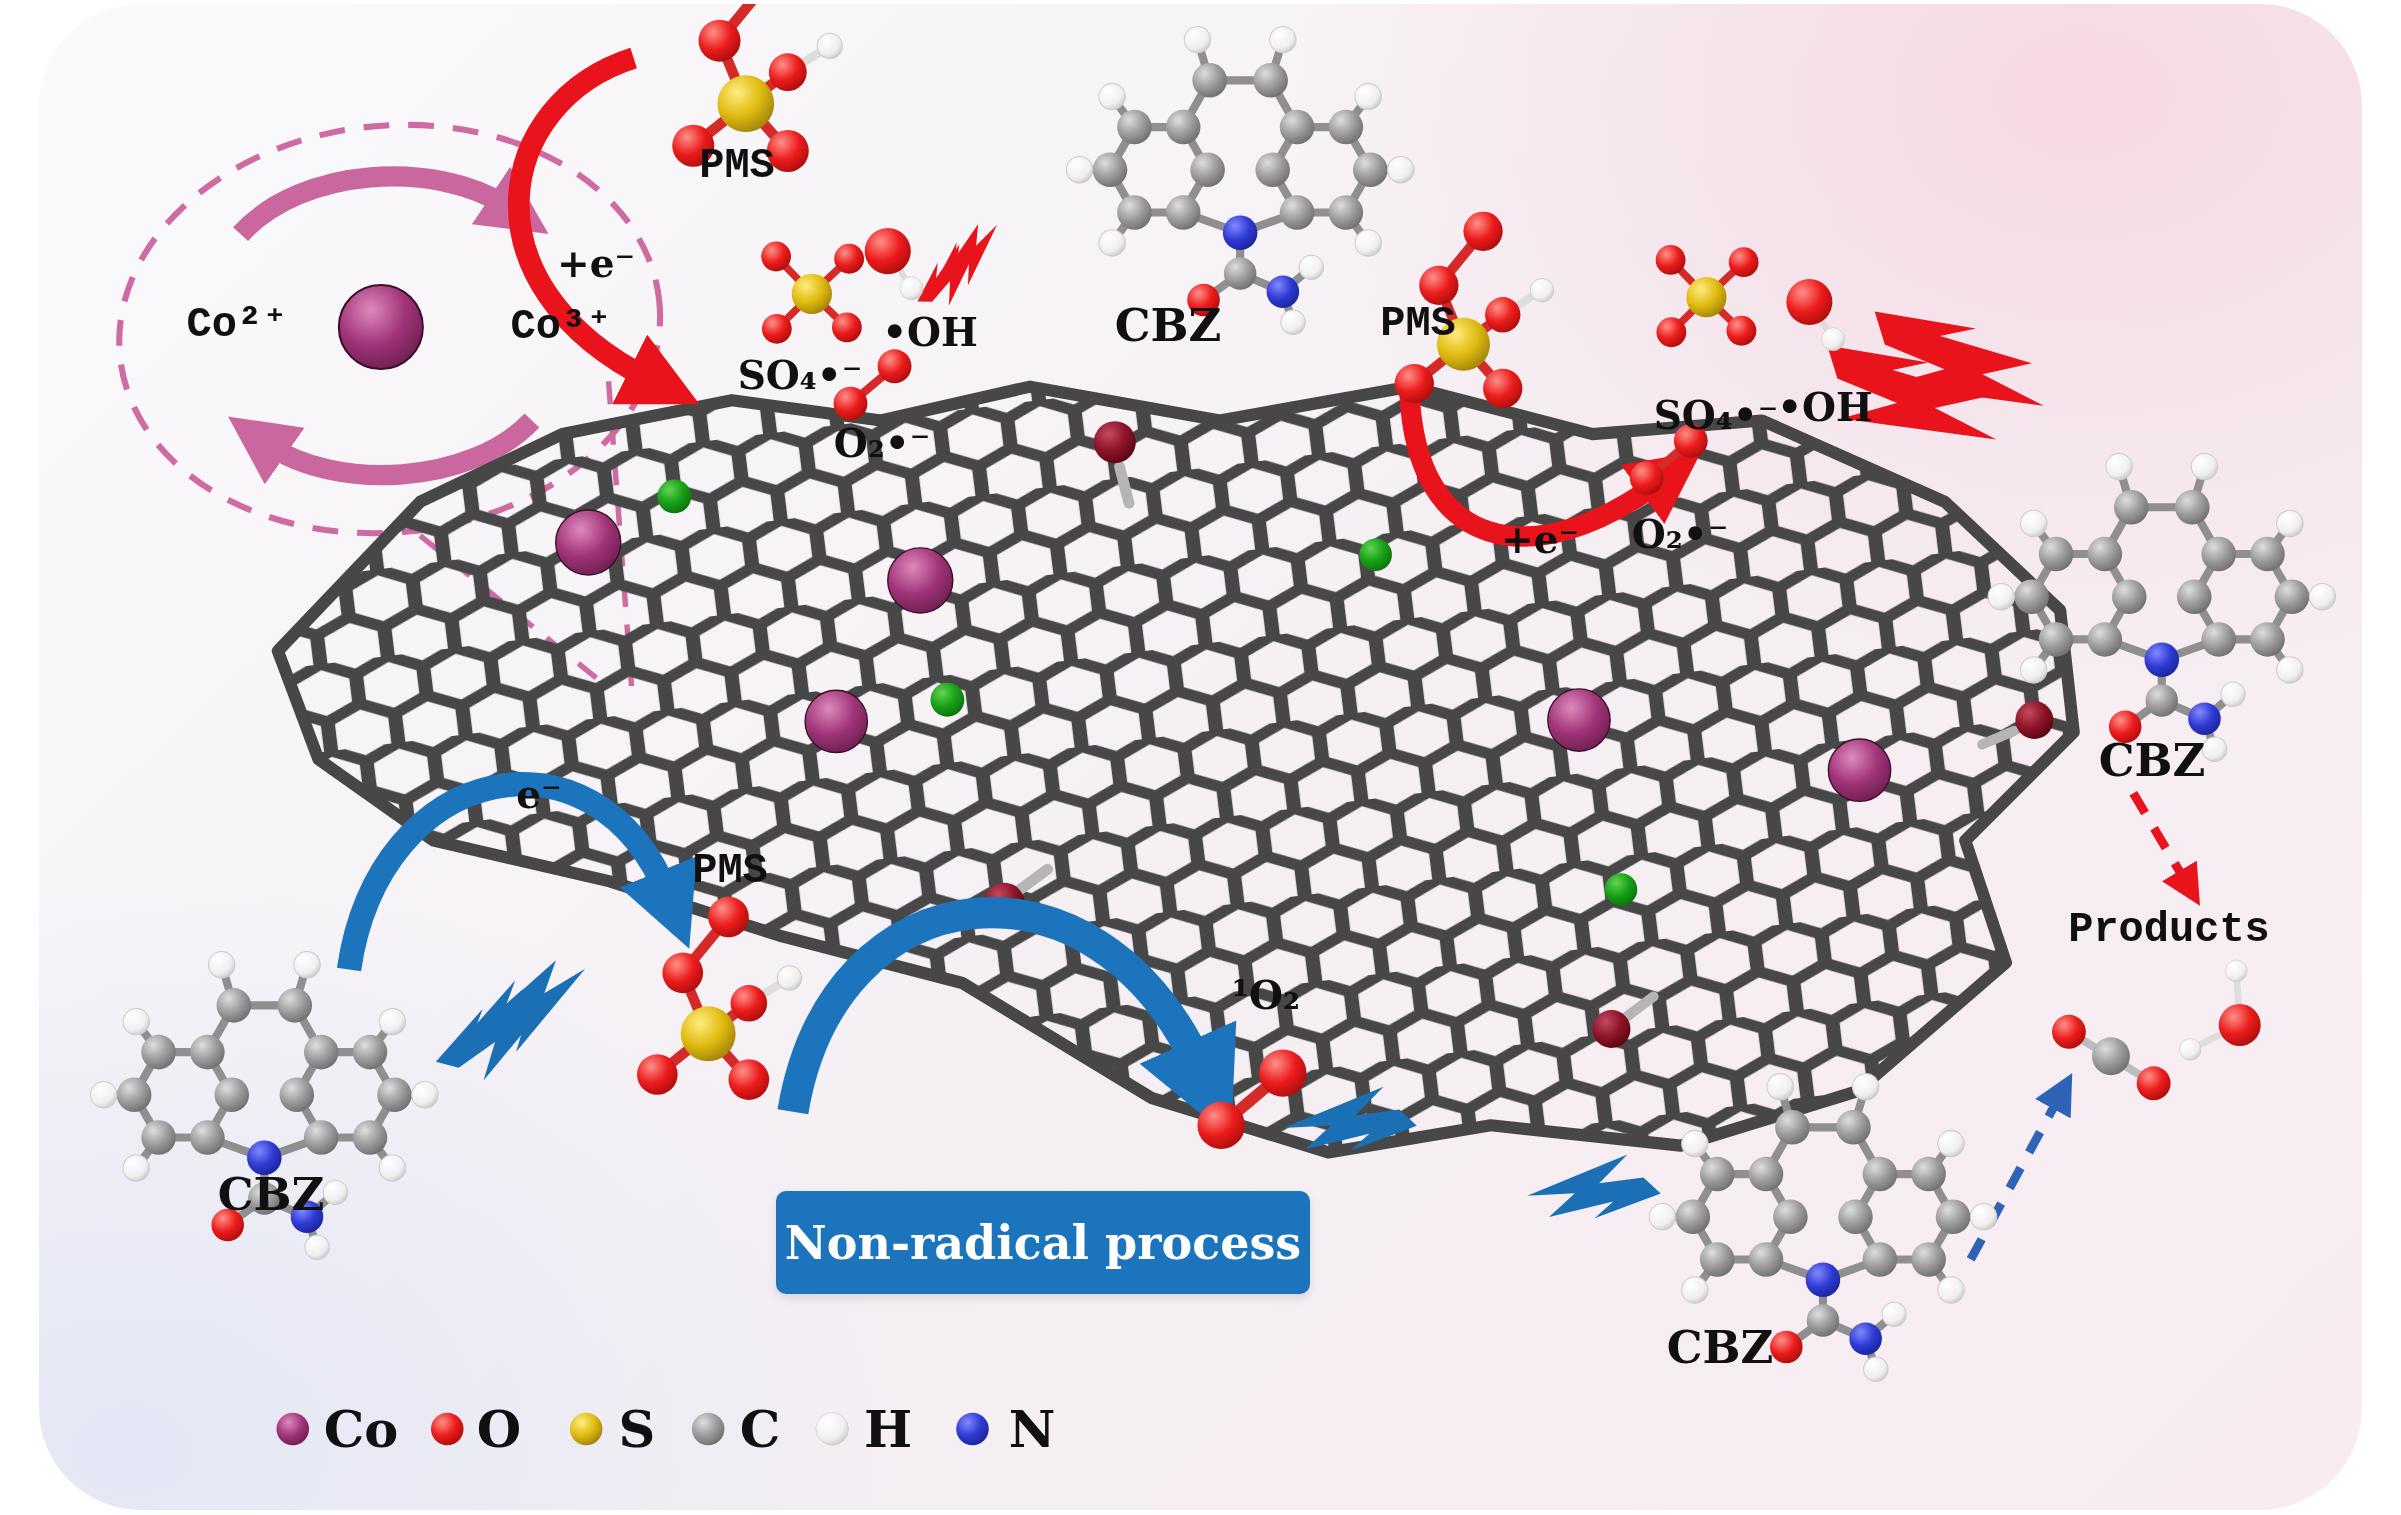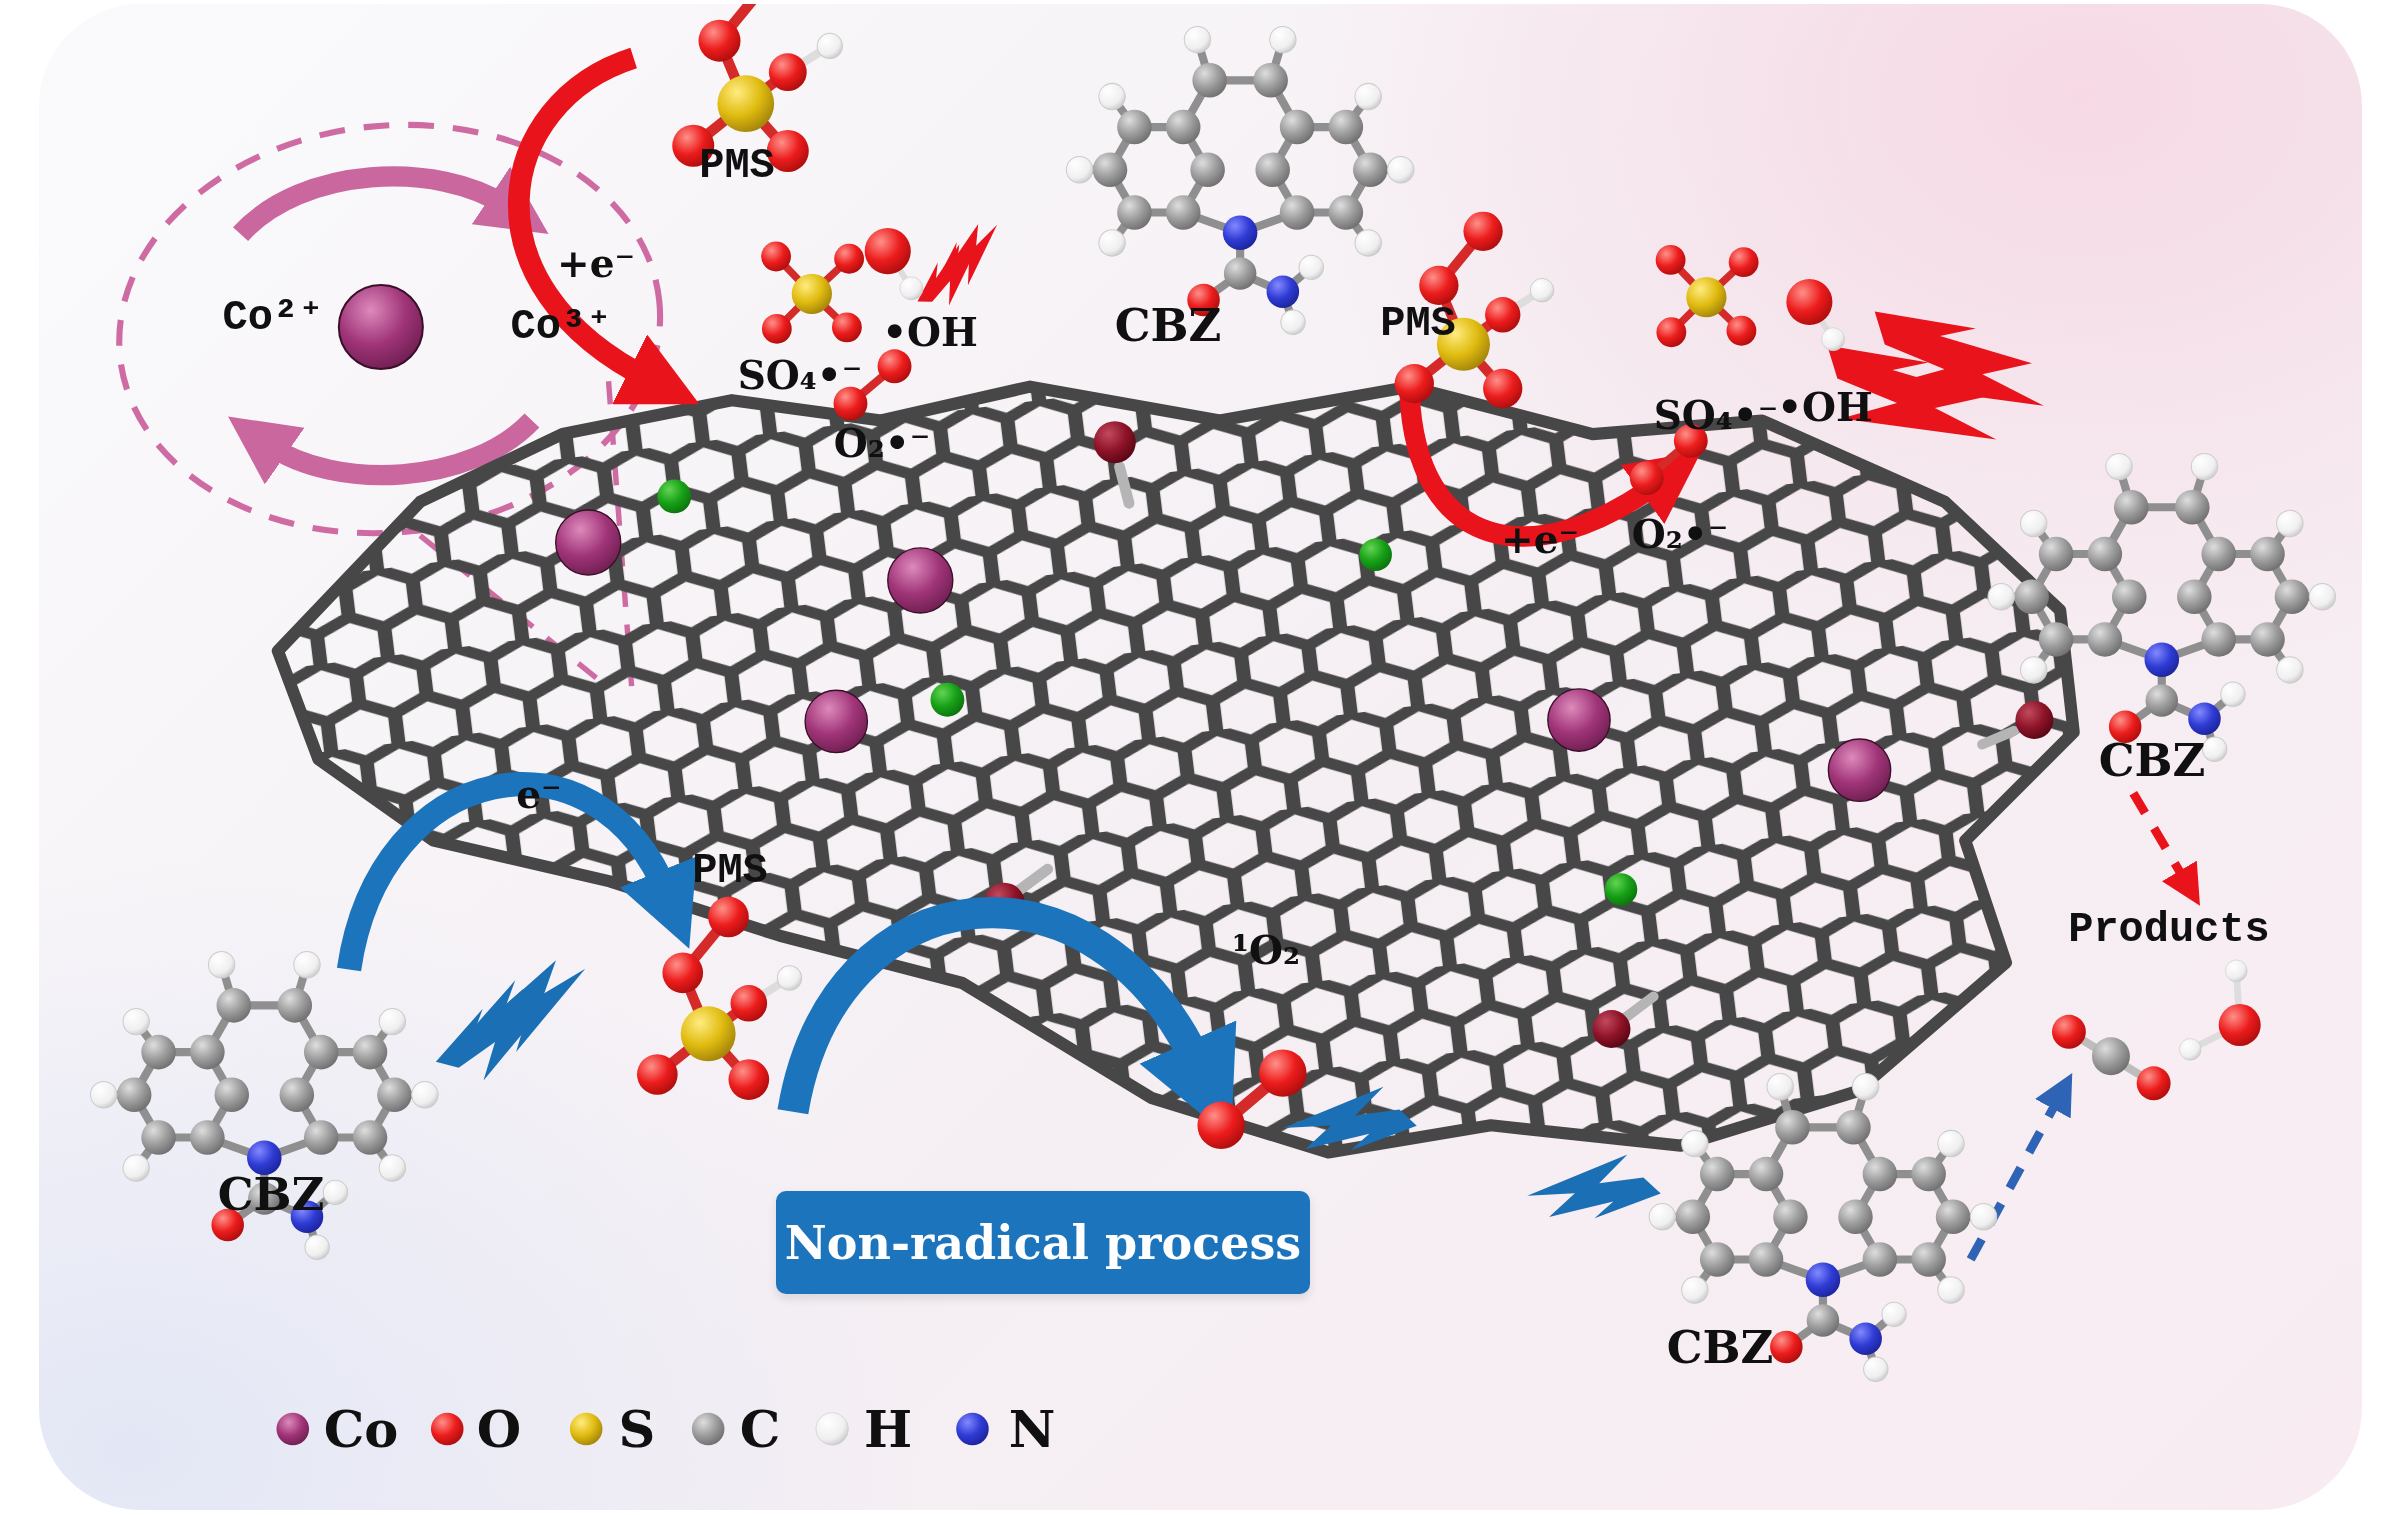--- a/index.html
+++ b/index.html
@@ -284,41 +284,41 @@
       <circle cx="660" cy="2108" r="24" fill="url(#gO)"></circle>
       <circle cx="865" cy="2108" r="24" fill="url(#gS)"></circle>
       <circle cx="1045" cy="2108" r="24" fill="url(#gC)"></circle>
       <circle cx="1228" cy="2108" r="24" fill="url(#gH)" stroke="#cccccc" stroke-width="1"></circle>
       <circle cx="1435" cy="2108" r="24" fill="url(#gN)"></circle>
     </g>
    </svg>
 
    <div id="banner-nonradical" class="banner">Non-radical process</div>
 
-   <div class="lbl f62" style="left:237px;top:318px;margin-left:36px;">Co²⁺</div>
+   <div class="lbl f62" style="left:237px;top:325px;">Co²⁺</div>
    <div class="lbl f62" style="left:561px;top:327px;">Co³⁺</div>
 
    <div class="lbl f62" style="left:737px;top:166px;">PMS</div>
    <div class="lbl f58" style="left:596px;top:263px;">+e⁻</div>
    <div class="lbl f58" style="left:800px;top:375px;">SO₄•⁻</div>
    <div class="lbl f58" style="left:930px;top:332px;">•OH</div>
    <div class="lbl f58" style="left:882px;top:443px;">O₂•⁻</div>
    <div class="lbl f66" style="left:1168px;top:325px;">CBZ</div>
 
    <div class="lbl f62" style="left:1418px;top:324px;">PMS</div>
    <div class="lbl f58" style="left:1540px;top:539px;">+e⁻</div>
    <div class="lbl f58" style="left:1716px;top:415px;">SO₄•⁻</div>
    <div class="lbl f58" style="left:1825px;top:407px;">•OH</div>
    <div class="lbl f58" style="left:1680px;top:534px;">O₂•⁻</div>
    <div class="lbl f66" style="left:2152px;top:760px;">CBZ</div>
    <div class="lbl f62" style="left:2169px;top:930px;">Products</div>
 
    <div class="lbl f58" style="left:539px;top:794px;">e⁻</div>
    <div class="lbl f62" style="left:730px;top:871px;">PMS</div>
-   <div class="lbl f58" style="left:1266px;top:950px;">¹O₂</div>
+   <div class="lbl f58" style="left:1266px;top:995px;">¹O₂</div>
    <div class="lbl f66" style="left:271px;top:1194px;">CBZ</div>
    <div class="lbl f66" style="left:1720px;top:1347px;">CBZ</div>
 
    <div class="lbl legend-label" style="left:361px;top:1429px;">Co</div>
    <div class="lbl legend-label" style="left:499px;top:1429px;">O</div>
    <div class="lbl legend-label" style="left:637px;top:1429px;">S</div>
    <div class="lbl legend-label" style="left:760px;top:1429px;">C</div>
    <div class="lbl legend-label" style="left:888px;top:1429px;">H</div>
    <div class="lbl legend-label" style="left:1032px;top:1429px;">N</div>
 

